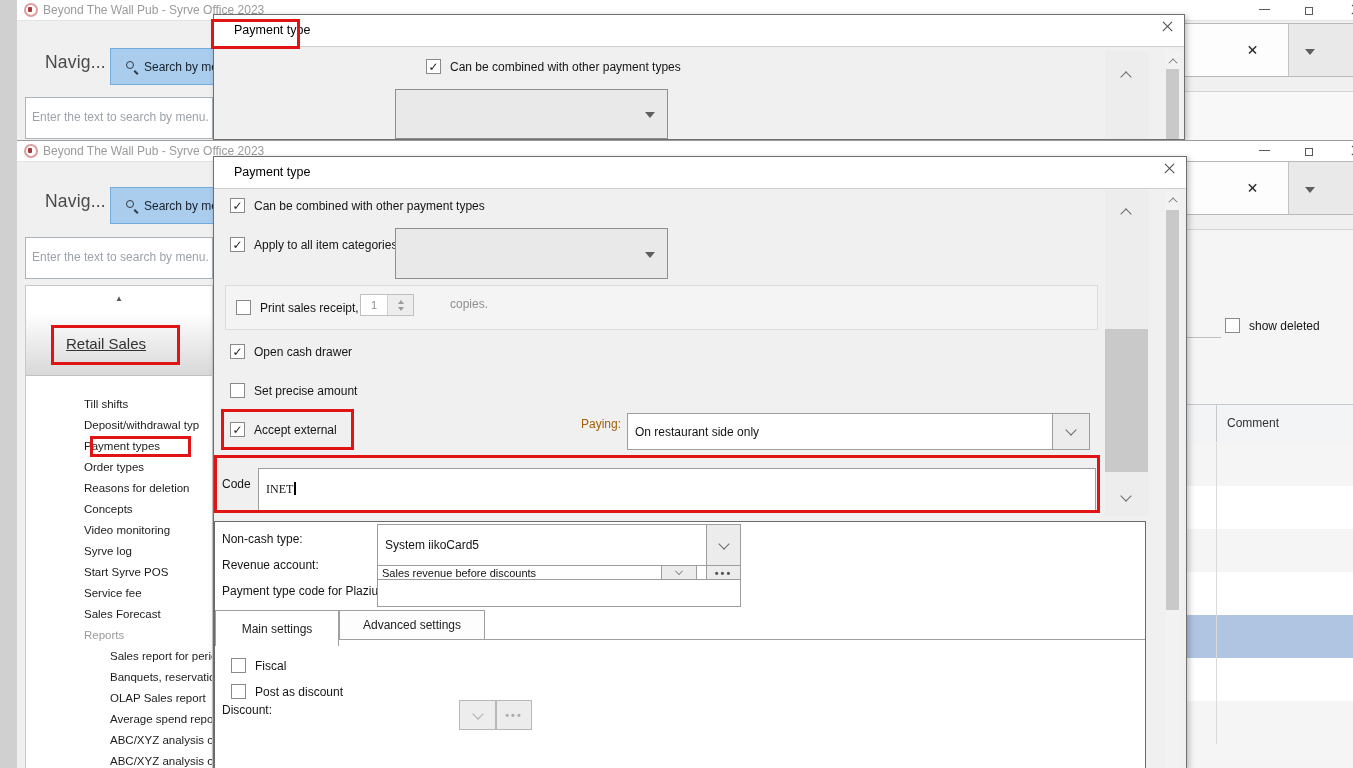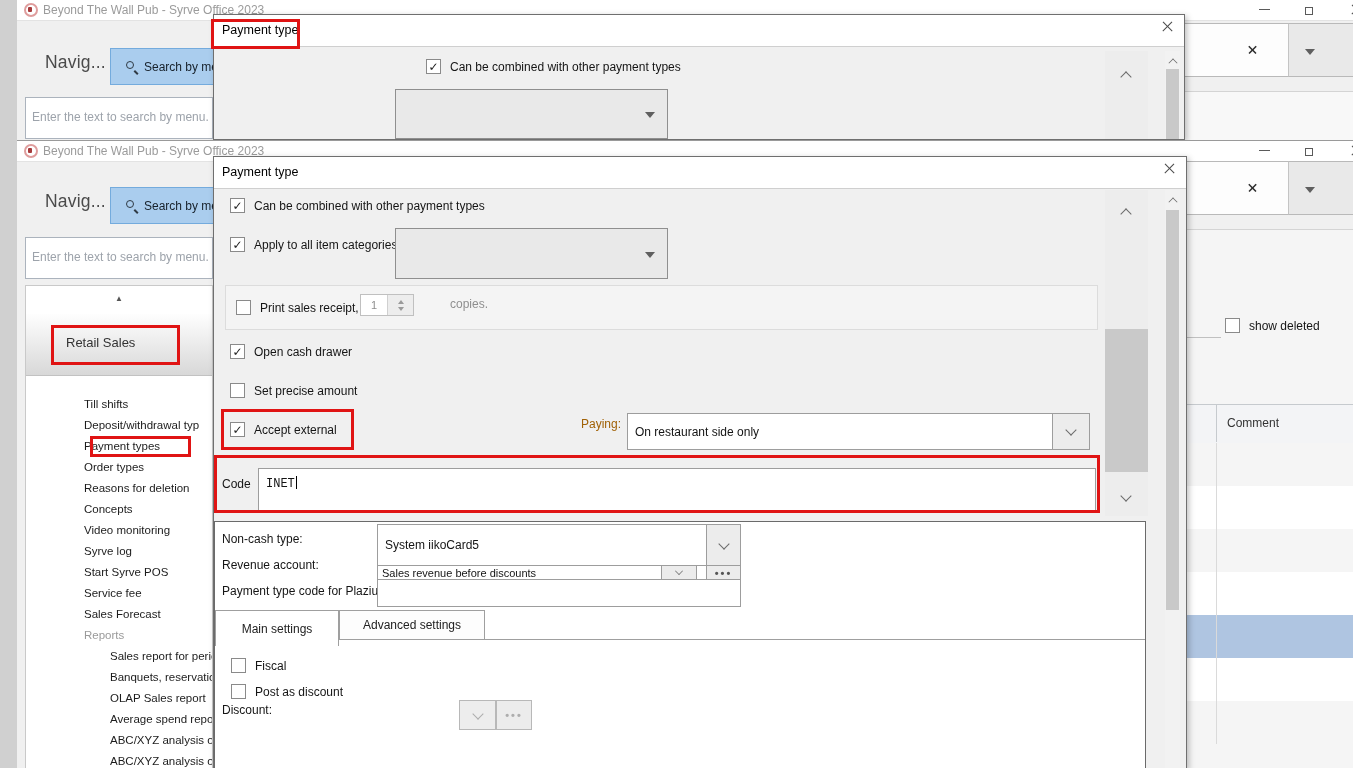--- a/index.html
+++ b/index.html
@@ -28,41 +28,41 @@
   .mag::after{content:"";position:absolute;left:9.5px;top:9.5px;width:4.5px;height:1.6px;background:#2f3a45;transform:rotate(45deg);transform-origin:0 0;}
   .searchbox{position:absolute;left:8px;width:188px;height:42px;background:#fff;border:1px solid #abb3bd;box-sizing:border-box;}
   .phtext{position:absolute;left:6px;top:12px;color:#9da3ab;font-size:12px;white-space:nowrap;overflow:hidden;max-width:176px;}
   .tri-d{width:0;height:0;border-left:5px solid transparent;border-right:5px solid transparent;border-top:6px solid #5f5f5f;}
   .tri-xs-u{width:0;height:0;border-left:3px solid transparent;border-right:3px solid transparent;border-bottom:4px solid #9a9a9a;}
   .tri-xs-d{width:0;height:0;border-left:3px solid transparent;border-right:3px solid transparent;border-top:4px solid #9a9a9a;}
   .chv{width:8px;height:8px;border-right:1.8px solid #6b6b6b;border-bottom:1.8px solid #6b6b6b;box-sizing:border-box;}
   .chv-d{transform:rotate(45deg);} .chv-u{transform:rotate(225deg);}
   .dlg{position:absolute;background:#f0f0f0;border:1px solid #6f6f6f;box-sizing:border-box;overflow:hidden;box-shadow:2px 2px 6px rgba(0,0,0,.25);}
   .dlg-title{position:absolute;left:0;top:0;right:0;height:31px;background:#fff;border-bottom:1px solid #cfcfcf;}
-  .dlg-title-text{position:absolute;left:8px;top:8px;font-size:12.5px;color:#000;}
+  .dlg-title-text{position:absolute;left:20px;top:8px;font-size:12.5px;color:#000;}
   .cbrow{position:absolute;display:flex;align-items:flex-start;gap:9px;}
   .cb-box{width:13px;height:13px;background:#fff;border:1px solid #8a8a8a;box-sizing:content-box;display:flex;align-items:center;justify-content:center;
           font-size:12px;line-height:12px;font-weight:bold;color:#1a1a1a;}
   .cb-lbl{font-size:12px;color:#151515;white-space:nowrap;padding-top:1px;}
   .fld{position:absolute;background:#fff;border:1px solid #9d9d9d;box-sizing:border-box;}
   .fld-txt{position:absolute;left:7px;font-size:12px;color:#141414;white-space:nowrap;}
   .ddbtn{position:absolute;background:#ececec;border:1px solid #9d9d9d;box-sizing:border-box;display:flex;align-items:center;justify-content:center;}
   .dotsbtn{position:absolute;background:#ececec;border:1px solid #9d9d9d;box-sizing:border-box;display:flex;align-items:center;justify-content:center;
            font-size:11px;letter-spacing:2px;color:#555;font-weight:bold;}
   .redbox{position:absolute;border:3px solid #e01414;box-sizing:border-box;pointer-events:none;z-index:50;}
   .caret{display:inline-block;width:1.2px;height:13px;background:#000;margin-left:1px;vertical-align:-2px;}
   .groupbox{position:absolute;background:#f4f4f4;border:1px solid #dcdcdc;box-sizing:border-box;}
   .helpico{position:absolute;width:18px;height:18px;border-radius:50%;background:#2a6fd4;border:1px solid #1c59ac;color:#fff;
            font-weight:bold;font-size:12px;display:flex;align-items:center;justify-content:center;box-sizing:border-box;}
   .tabstrip-w{position:absolute;background:#fdfdfd;border-top:1px solid #b9b9b9;border-bottom:1px solid #b9b9b9;box-sizing:border-box;}
   .tabstrip-g{position:absolute;background:#e9e9e9;border-top:1px solid #b9b9b9;border-bottom:1px solid #b9b9b9;border-left:1px solid #c4c4c4;box-sizing:border-box;}
   .hline{position:absolute;height:1px;background:#d4d4d4;}
   .sb-panel{position:absolute;left:8px;width:188px;background:#ffffff;border:1px solid #c9c9c9;box-sizing:border-box;overflow:hidden;}
   .sb-band{position:absolute;left:0;right:0;background:linear-gradient(#fefefe,#d8d8d8);border-bottom:1px solid #c2c2c2;}
-  .sb-section{font-size:13px;color:#333;}
+  .sb-section{font-size:15px;color:#333;text-decoration:underline;}
   .sb-item{height:21px;line-height:21px;padding-left:58px;position:relative;font-size:11.5px;color:#1c1c1c;white-space:nowrap;overflow:hidden;}
   .sb-item.sub{padding-left:84px;}
   .sb-item.muted{color:#9a9a9a;}
   .sb-item.boxed::after{content:"";position:absolute;left:64px;top:0;width:95px;height:15px;border:3px solid #e01414;}
   .scr-track{position:absolute;background:#efefef;}
   .scr-thumb{position:absolute;background:#c9c9c9;}
   .thead{position:absolute;background:#f3f4f6;border-top:1px solid #c6cace;border-bottom:1px solid #c6cace;box-sizing:border-box;}
   .trow{height:43px;}
   .trow.gray{background:#f5f5f5;} .trow.white{background:#ffffff;} .trow.selected{background:#afc5e1;}
   .tab{position:absolute;background:#fff;border:1px solid #9f9f9f;box-sizing:border-box;display:flex;align-items:center;justify-content:center;font-size:12px;color:#222;}
@@ -322,21 +322,21 @@
       <span class="abs" style="left:367px;top:260px;color:#a16207;">Paying:</span>
       <div class="fld" style="left:413px;top:256px;width:426px;height:37px;">
         <span class="fld-txt" style="top:11px;">On restaurant side only</span>
       </div>
       <div class="ddbtn" style="left:838px;top:256px;width:38px;height:37px;">
         <span class="chv chv-d" style="margin-top:-3px;"></span>
       </div>
 
       <span class="abs" style="left:8px;top:320px;color:#151515;">Code</span>
       <div class="fld" style="left:44px;top:311px;width:838px;height:43px;">
-        <span class="fld-txt" style="top:7px;font-family:Liberation Mono, monospace;"><span>INET</span><span class="caret"></span></span>
+        <span class="fld-txt" style="top:13px;font-family:Liberation Serif, serif;"><span>INET</span><span class="caret"></span></span>
       </div>
       <div class="redbox" style="left:0px;top:298px;width:886px;height:58px;"></div>
 
       <div class="scr-track" style="left:891px;top:33px;width:43px;height:326px;background:#ededed;">
         <span class="chv chv-u" style="position:absolute;left:17px;top:20px;"></span>
         <span class="scr-thumb" style="left:0;top:139px;width:43px;height:143px;"></span>
         <span class="chv chv-d" style="position:absolute;left:17px;top:302px;"></span>
       </div>
       <div class="scr-track" style="left:951px;top:33px;width:15px;height:580px;background:#f2f2f2;">
         <span class="chv chv-u" style="position:absolute;left:4px;top:8px;transform:rotate(225deg) scale(.8);"></span>

